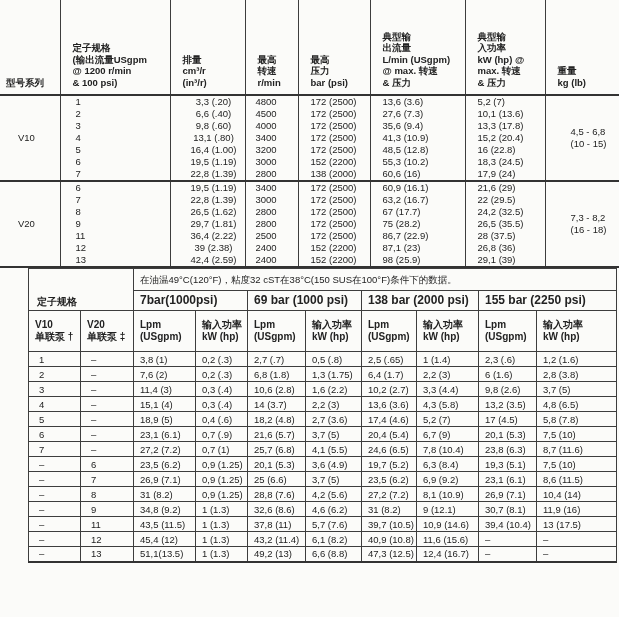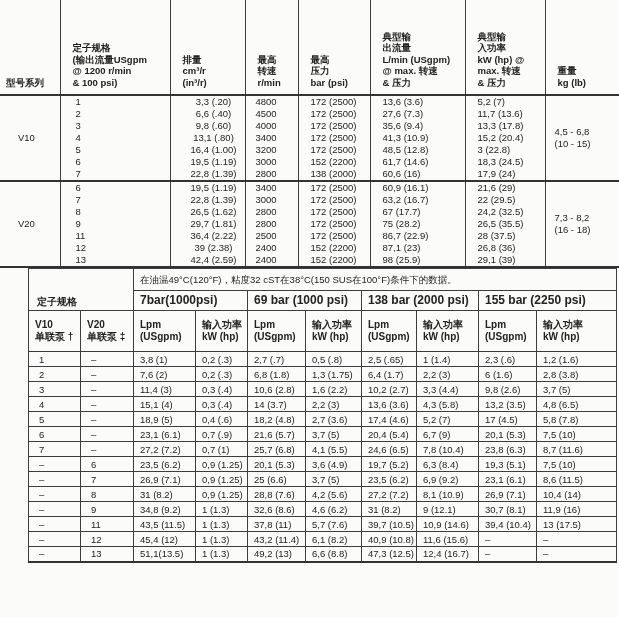--- a/index.html
+++ b/index.html
@@ -31,21 +31,21 @@
   .t1 .no-left{border-left:0;}
   .t1 td{height:12px;}
   .t1 .c0,.t1 .m0{padding-left:6px;}
   .t1 .b0{padding-left:15px;}
   .t1 .b1{padding-left:14px;text-align:center;}
   .t1 .b2{padding-left:10px;}
   .t1 .b3{}
   .t1 .b4{padding-left:12px;}
   .t1 .b5{padding-left:12px;}
   .t1 .model-cell{padding-left:18px;vertical-align:middle;}
-  .t1 .weight-cell{padding-left:9px;vertical-align:middle;line-height:12px;}
+  .t1 .weight-cell{padding-left:25px;vertical-align:middle;line-height:12px;}
   .t1 .thick-bottom{border-bottom:2px solid #333;}
 
   
   .t2-title{
     margin:40px 0 2px 36px;
     font-size:12px;font-weight:bold;
     letter-spacing:0.5px;
   }
   .t2{width:588px;margin-left:28px;}
   .t2 td{
@@ -140,21 +140,21 @@
             <div>4,5 - 6,8</div>
             <div>(10 - 15)</div>
           </td>
         </tr>
         <tr>
           <td class="b0">2</td>
           <td class="b1">6,6 (.40)</td>
           <td class="b2">4500</td>
           <td class="b3">172 (2500)</td>
           <td class="b4">27,6 (7.3)</td>
-          <td class="b5">11,7 (13.6)</td>
+          <td class="b5">10,1 (13.6)</td>
         </tr>
         <tr>
           <td class="b0">3</td>
           <td class="b1">9,8 (.60)</td>
           <td class="b2">4000</td>
           <td class="b3">172 (2500)</td>
           <td class="b4">35,6 (9.4)</td>
           <td class="b5">13,3 (17.8)</td>
         </tr>
         <tr>
@@ -164,28 +164,28 @@
           <td class="b3">172 (2500)</td>
           <td class="b4">41,3 (10.9)</td>
           <td class="b5">15,2 (20.4)</td>
         </tr>
         <tr>
           <td class="b0">5</td>
           <td class="b1">16,4 (1.00)</td>
           <td class="b2">3200</td>
           <td class="b3">172 (2500)</td>
           <td class="b4">48,5 (12.8)</td>
-          <td class="b5">3 (22.8)</td>
+          <td class="b5">16 (22.8)</td>
         </tr>
         <tr>
           <td class="b0">6</td>
           <td class="b1">19,5 (1.19)</td>
           <td class="b2">3000</td>
           <td class="b3">152 (2200)</td>
-          <td class="b4">61,7 (14.6)</td>
+          <td class="b4">55,3 (10.2)</td>
           <td class="b5">18,3 (24.5)</td>
         </tr>
         <tr>
           <td class="b0 thick-bottom">7</td>
           <td class="b1 thick-bottom">22,8 (1.39)</td>
           <td class="b2 thick-bottom">2800</td>
           <td class="b3 thick-bottom">138 (2000)</td>
           <td class="b4 thick-bottom">60,6 (16)</td>
           <td class="b5 thick-bottom">17,9 (24)</td>
         </tr>

